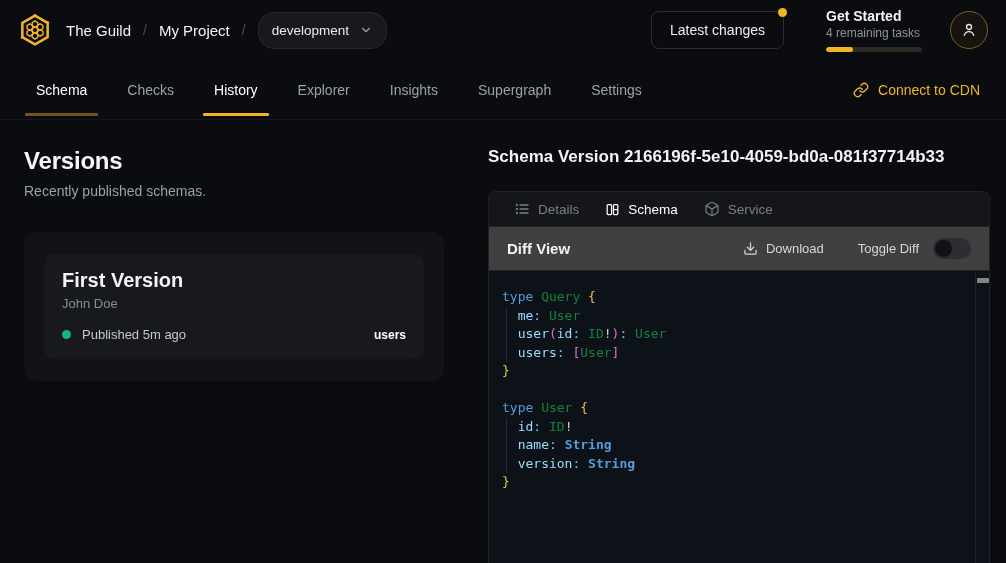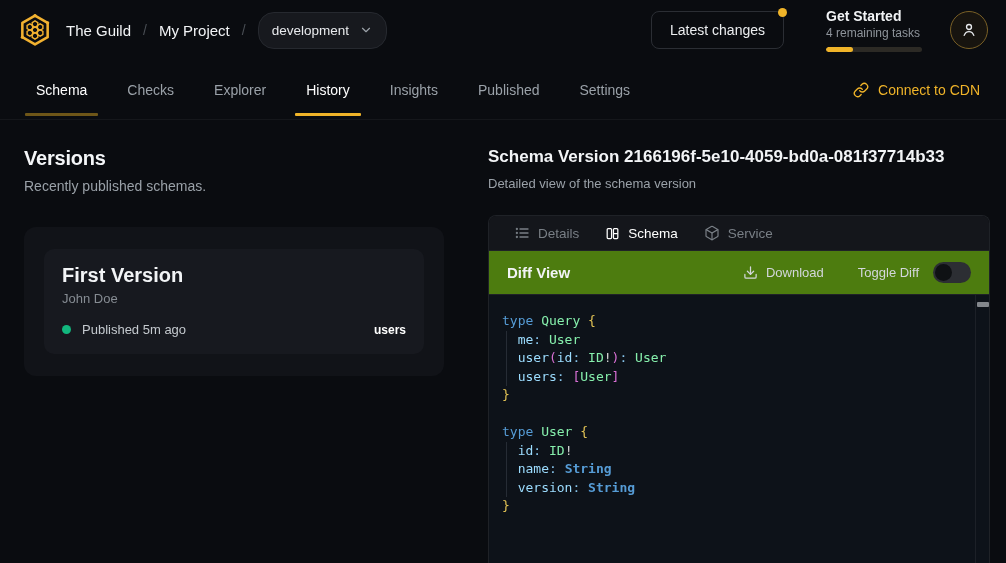--- a/index.html
+++ b/index.html
@@ -51,21 +51,21 @@
   }
   .nav-tab.active::after { background:#f0b429; }
   .nav-tab.hl { color:#ffffff; font-weight:500; }
   .nav-tab.hl::after { background:#6e5618; }
   .nav-spacer { flex:1; }
   .cdn-link { display:flex; align-items:center; gap:9px; color:#f0b429; font-size:14px; margin-right:20px; cursor:pointer; }
 
   
   .main { flex:1; display:flex; min-height:0; }
   .left-col { width:464px; flex:none; padding:27px 20px 0 24px; }
-  .panel-title { font-size:20px; font-weight:700; color:#f4f6f8; letter-spacing:-0.2px; }
+  .panel-title { font-size:24px; font-weight:700; color:#f4f6f8; letter-spacing:-0.2px; }
   .panel-sub { font-size:14px; color:#9aa1a8; margin-top:8px; }
   .versions-card { margin-top:33px; background:#111318; border-radius:12px; padding:22px 20px; }
   .version-item { background:#17191f; border-radius:10px; padding:15px 18px 17px; cursor:pointer; }
   .vi-name { font-size:20px; font-weight:700; color:#f2f4f6; }
   .vi-author { font-size:13px; color:#868c93; margin-top:4px; }
   .vi-row { display:flex; align-items:center; margin-top:16px; }
   .vi-dot { width:9px; height:9px; border-radius:50%; background:#12b77e; margin-right:11px; flex:none; }
   .vi-status { font-size:13px; color:#c4c9ce; }
   .vi-service { margin-left:auto; font-size:12px; font-weight:700; color:#ffffff; }
 
@@ -74,33 +74,33 @@
   .rc-sub { font-size:13px; color:#9aa1a8; margin-top:9px; }
 
   .detail-panel {
     margin-top:24px; flex:1; min-height:0; display:flex; flex-direction:column;
     border:1px solid #1f2227; border-bottom:none; border-radius:8px 8px 0 0; overflow:hidden;
   }
   .detail-tabs { height:35px; flex:none; background:#14161b; border-bottom:1px solid #1f2227; display:flex; align-items:center; padding:0 12px; }
   .dtab { display:flex; align-items:center; gap:8px; padding:0 13px; font-size:13.5px; color:#797f86; cursor:pointer; height:100%; }
   .dtab.active { color:#ffffff; font-weight:500; }
 
-  .diff-header { height:44px; flex:none; display:flex; align-items:center; padding:0 18px; border-bottom:1px solid #1f2227; background:#4d7c0f; }
+  .diff-header { height:44px; flex:none; display:flex; align-items:center; padding:0 18px; border-bottom:1px solid #1f2227; background:#404040; }
   .diff-title { font-size:15px; font-weight:700; color:#f2f4f6; }
   .dh-right { margin-left:auto; display:flex; align-items:center; }
   .download-btn { display:flex; align-items:center; gap:8px; font-size:13px; color:#d3d7db; cursor:pointer; background:none; border:none; font-family:"Liberation Sans", sans-serif; }
   .toggle-label { font-size:13px; color:#d3d7db; margin:0 14px 0 34px; }
   .toggle { width:38px; height:21px; border-radius:11px; background:#2c2e33; position:relative; cursor:pointer; flex:none; }
   .toggle-knob { position:absolute; top:2px; left:2px; width:17px; height:17px; border-radius:50%; background:#0f1114; }
 
   
   .code-area { flex:1; min-height:0; background:#0d1219; position:relative; padding:17px 20px 0 13px; overflow:hidden; }
   .code-line { font-family:"DejaVu Sans Mono", monospace; font-size:13px; line-height:18.5px; white-space:pre; position:relative; }
   .code-line.ind::before { content:""; position:absolute; left:4px; top:0; bottom:0; width:1px; background:#262c35; }
-  .tk-kw { color:#569cd6; } .tk-type { color:#86efac;margin-top:40px; } .tk-field { color:#9cdcfe; }
+  .tk-kw { color:#569cd6; } .tk-type { color:#15803d;margin-top:40px; } .tk-field { color:#9cdcfe; }
   .tk-op { color:#86c3ea; } .tk-brace { color:#e2c355; } .tk-paren { color:#da70d6; }
   .tk-bang { color:#d4d4d4; } .tk-scalar { color:#569cd6;font-weight:bold; } .tk-pl { color:#d4d4d4; }
   .code-scrollbar { position:absolute; top:0; right:0; bottom:0; width:14px; border-left:1px solid #1c2027; }
   .code-scroll-thumb { position:absolute; top:7px; left:1px; width:12px; height:5px; background:#83878c; border-radius:1px; cursor:pointer; }
 </style>
 </head>
 <body>
 
 <div class="header">
   <span class="logo">
@@ -155,31 +155,31 @@
   </div>
 </div>
 
 <div class="nav">
   <div class="nav-tab hl">
       <span>Schema</span>
     </div>
   <div class="nav-tab">
       <span>Checks</span>
     </div>
-  <div class="nav-tab">
-      <span>Explorer</span>
-    </div>
   <div class="nav-tab active">
       <span>History</span>
     </div>
   <div class="nav-tab">
+      <span>Explorer</span>
+    </div>
+  <div class="nav-tab">
       <span>Insights</span>
     </div>
   <div class="nav-tab">
-      <span>Published</span>
+      <span>Supergraph</span>
     </div>
   <div class="nav-tab">
       <span>Settings</span>
     </div>
   <div class="nav-spacer"></div>
   <div class="cdn-link">
     <span>
       <svg width="16" height="16" viewBox="0 0 24 24" stroke="#f0b429" stroke-width="2" fill="none" stroke-linecap="round" stroke-linejoin="round">
           <path d="M10 13a5 5 0 0 0 7.54.54l3-3a5 5 0 0 0-7.07-7.07l-1.72 1.71"></path>
           <path d="M14 11a5 5 0 0 0-7.54-.54l-3 3a5 5 0 0 0 7.07 7.07l1.71-1.71"></path>
@@ -202,21 +202,20 @@
           <span class="vi-dot"></span>
           <span class="vi-status">Published 5m ago</span>
           <span class="vi-service">users</span>
         </div>
       </div>
     </div>
   </div>
 
   <div class="right-col">
     <div class="rc-title">Schema Version 2166196f-5e10-4059-bd0a-081f37714b33</div>
-    <div class="rc-sub">Detailed view of the schema version</div>
 
     <div class="detail-panel">
       <div class="detail-tabs">
         <div class="dtab">
           <span>
             <svg width="16" height="16" viewBox="0 0 24 24" stroke="currentColor" stroke-width="2" fill="none" stroke-linecap="round">
                 <line x1="9" y1="6" x2="21" y2="6"></line>
                 <line x1="9" y1="12" x2="21" y2="12"></line>
                 <line x1="9" y1="18" x2="21" y2="18"></line>
                 <circle cx="4.3" cy="6" r="0.7" fill="currentColor"></circle>

